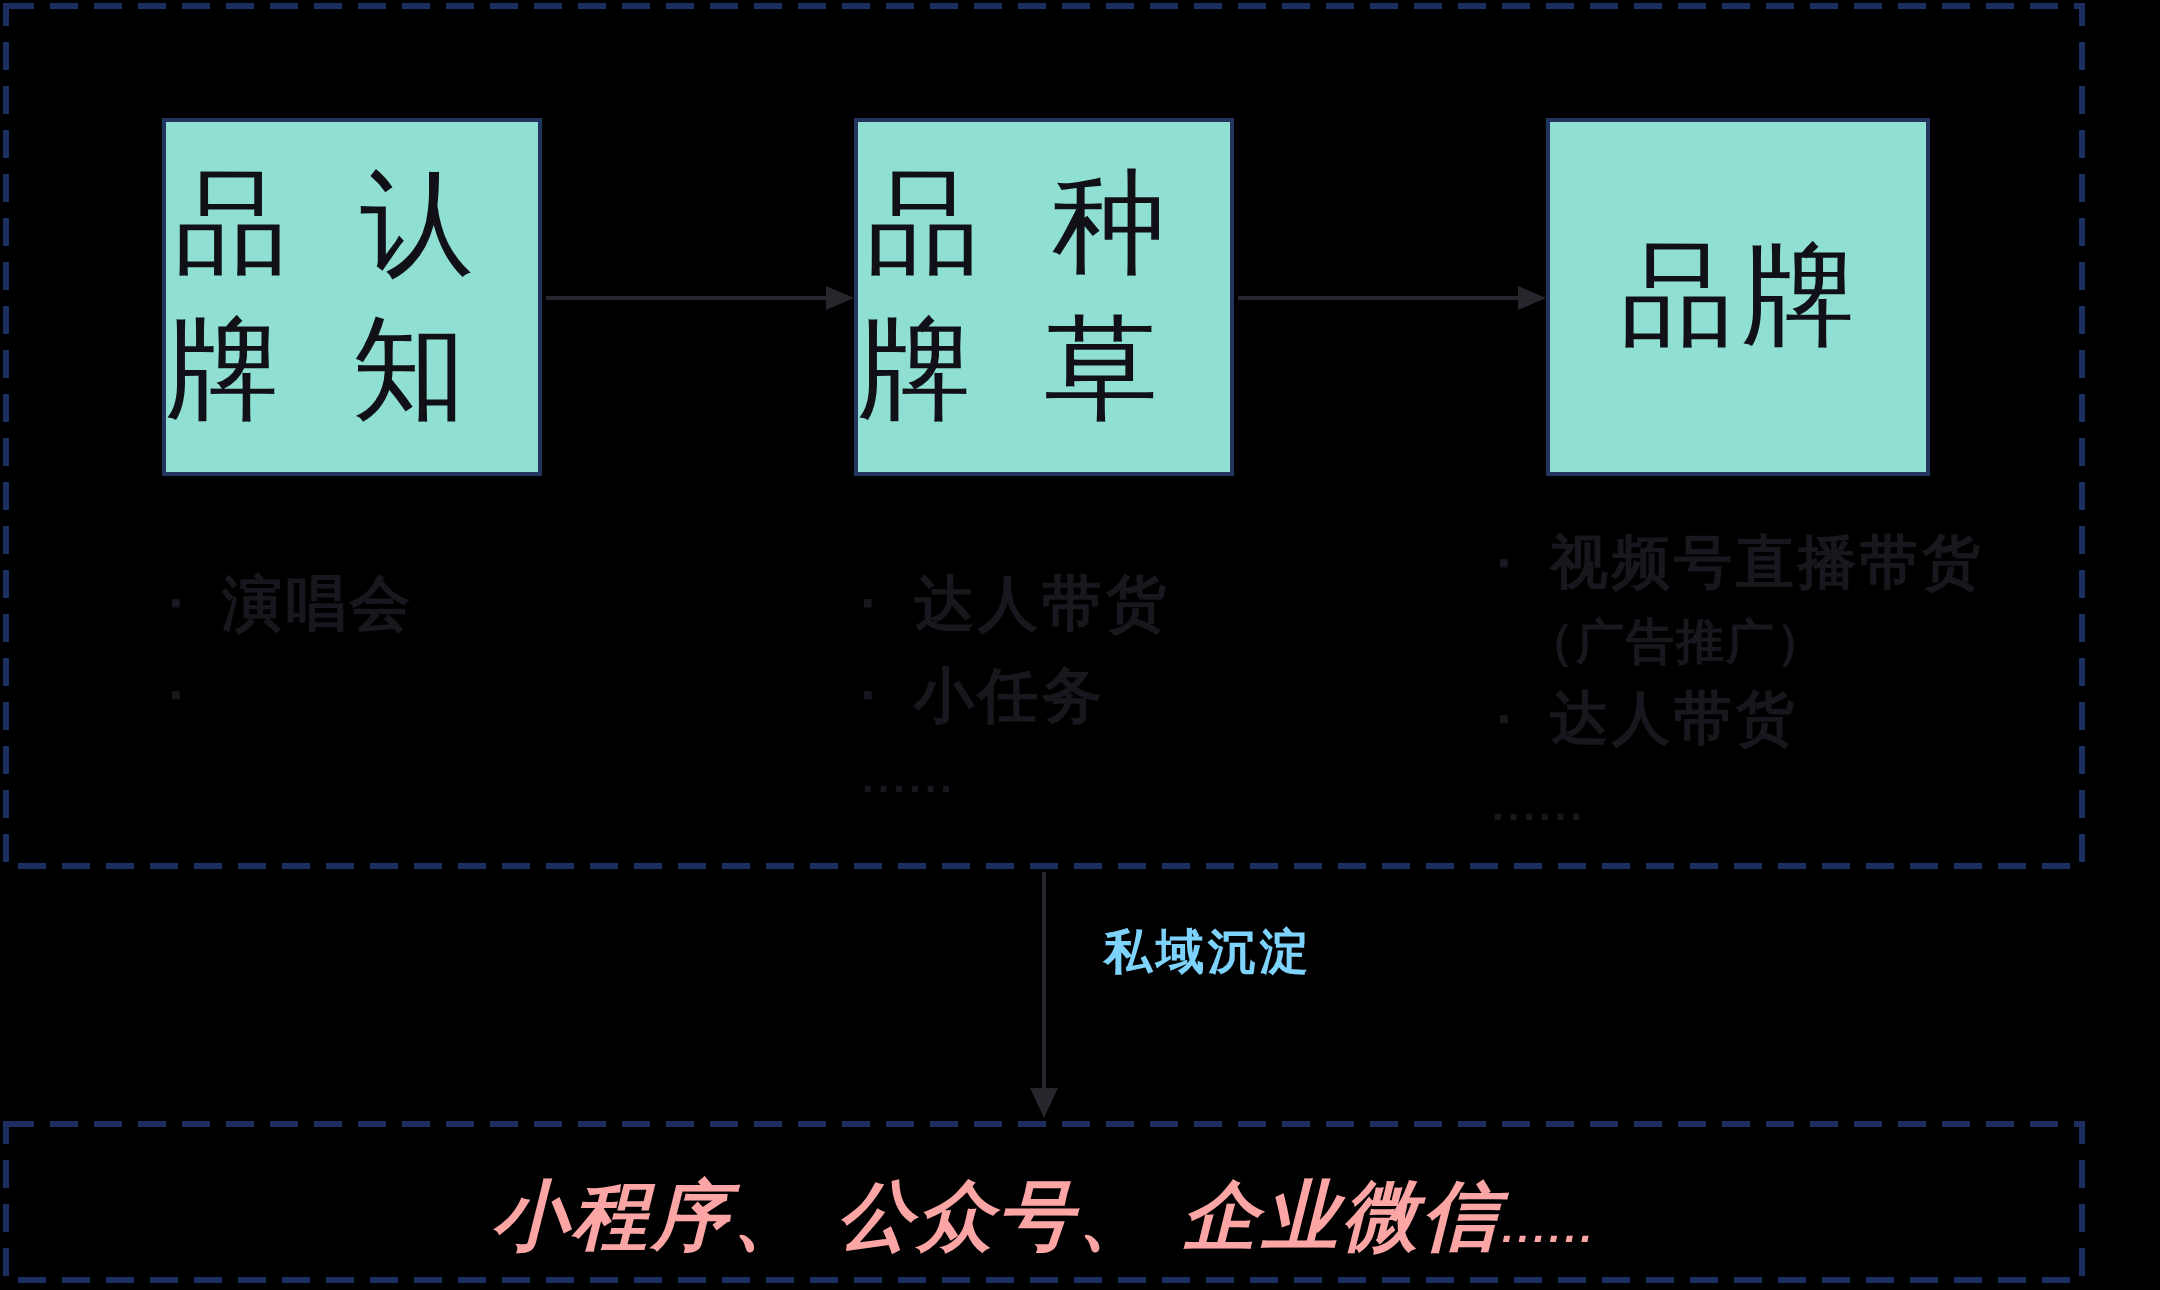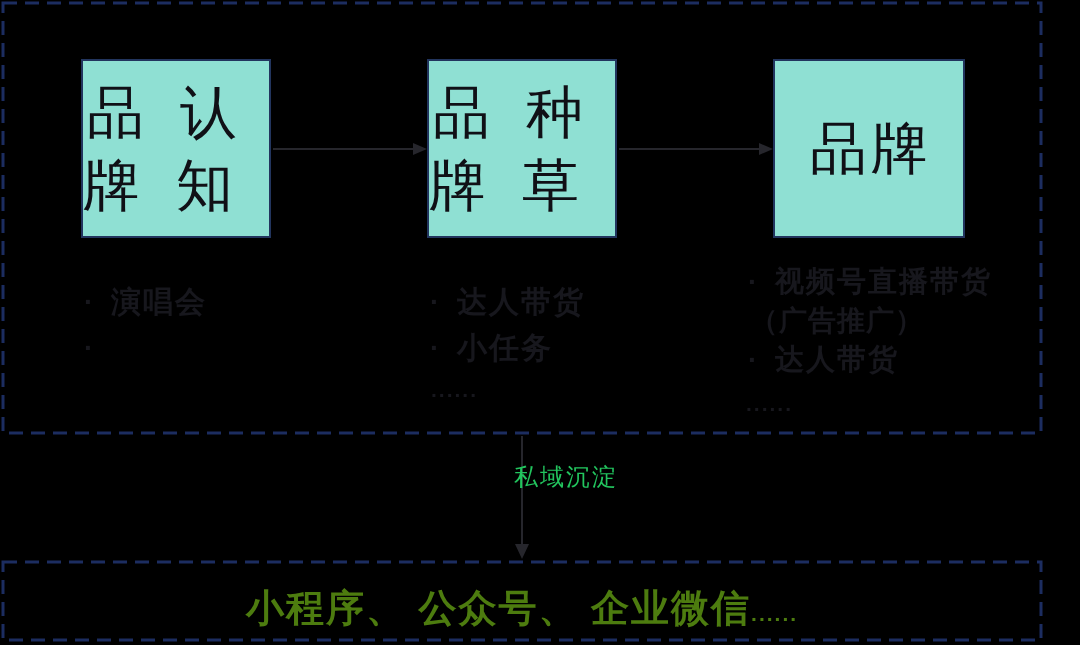--- a/index.html
+++ b/index.html
@@ -22,31 +22,31 @@
   .stage-title{
     display:flex;flex-direction:row;align-items:center;
     font-size:57px;line-height:73px;font-weight:500;
     color:#101016;letter-spacing:4px;text-indent:4px;justify-content:space-between;
   }
   .bullets{position:absolute;color:#17171d;font-weight:700;}
   .brow{display:flex;align-items:center;font-size:30px;letter-spacing:2px;}
   .col-a .brow,.col-b .brow{height:46px;}
   .col-c .brow{height:39px;font-size:29px;}
   .mk{width:27px;font-size:28px;flex:0 0 27px;}
-  .note-row{height:39px;display:flex;align-items:center;font-size:28px;letter-spacing:1px;margin-left:2px;}
+  .note-row{height:39px;display:flex;align-items:center;font-size:24px;letter-spacing:1px;margin-left:15px;}
   .dots{position:absolute;font-size:21px;font-weight:700;letter-spacing:2px;color:#17171d;}
   .flow-label{
-    position:absolute;left:514px;top:458px;
-    font-size:24px;line-height:37px;font-weight:400;letter-spacing:2px;color:#22c55e;
+    position:absolute;left:552px;top:458px;
+    font-size:24px;line-height:37px;font-weight:700;letter-spacing:2px;color:#7dd3fc;
   }
   .flow-label div{white-space:nowrap;}
   .bottom-text{
     position:absolute;left:3px;top:583px;width:1038px;
     text-align:center;font-size:38px;font-weight:700;
-    color:#4d7c0f;letter-spacing:2px;white-space:nowrap;
+    color:#fca5a5;letter-spacing:2px;white-space:nowrap;font-style:italic;
   }
   .bottom-text .ellipsis-sm{font-size:21px;letter-spacing:2px;}
 </style>
 </head>
 <body>
 
 <div class="canvas">
 
   <svg class="overlay" viewBox="0 0 1080 645">
     <rect class="dashed-rect" x="3" y="3" width="1038" height="430"></rect>

